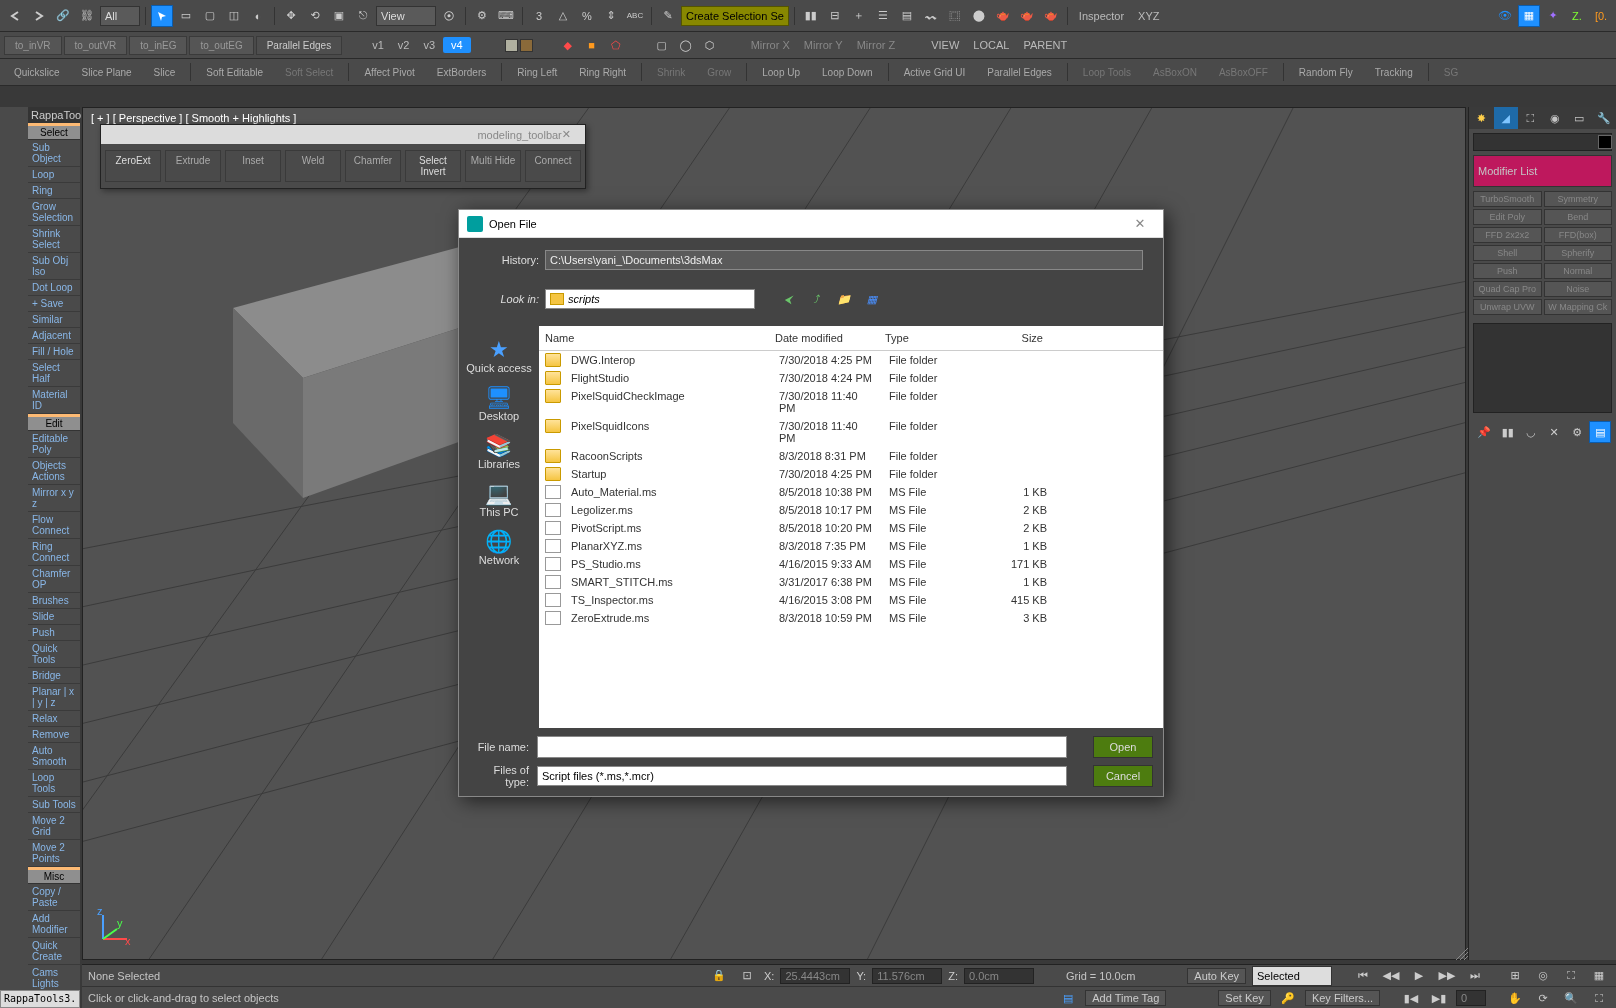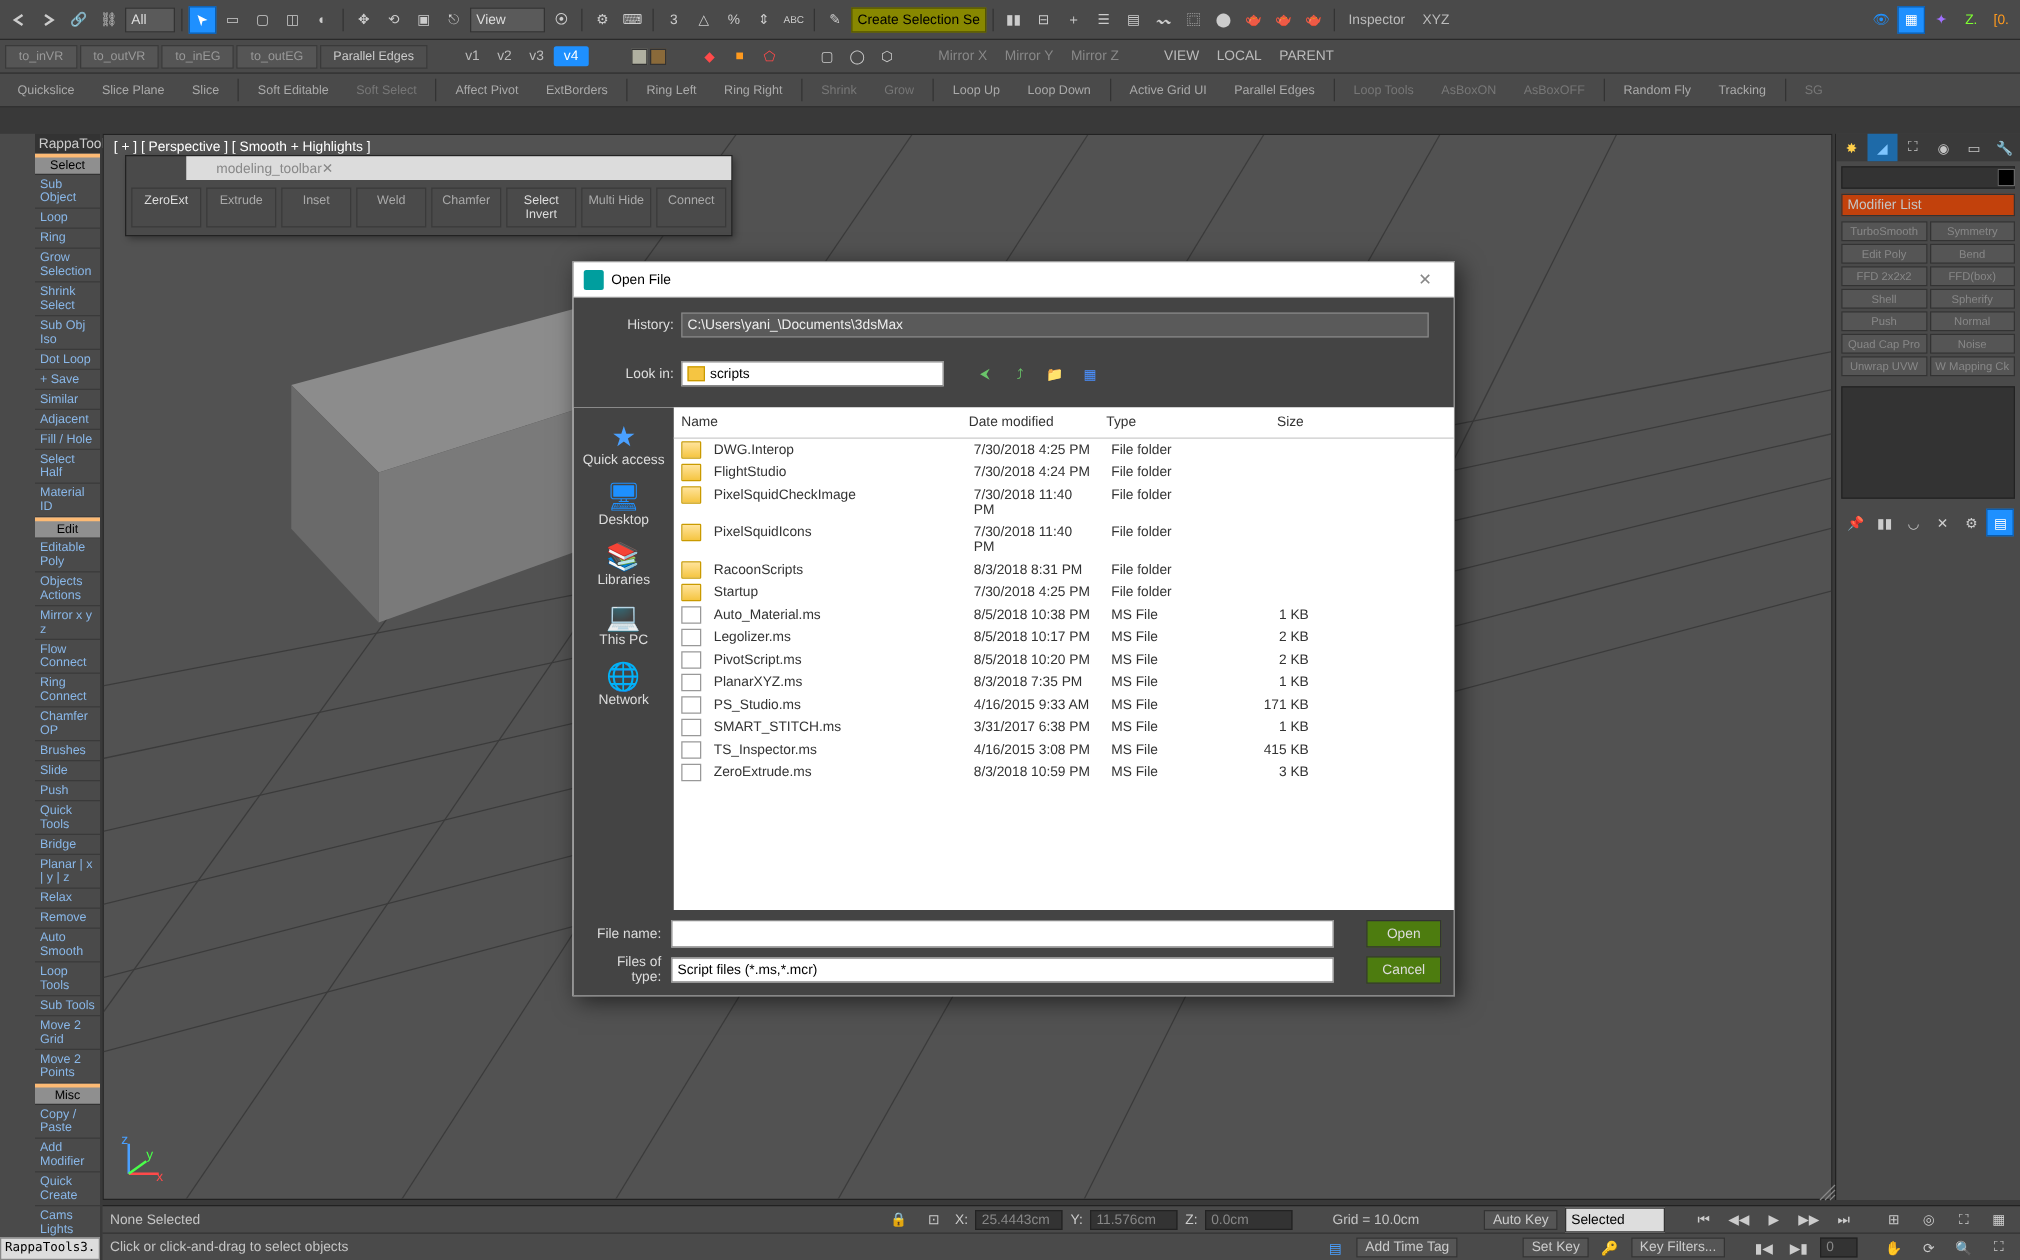--- a/index.html
+++ b/index.html
@@ -30,44 +30,44 @@
 .rappa .rt-btn { color:#89b7e8; padding:2px 4px; font-size:10px; border-bottom:1px solid #3a3a3a; cursor:pointer; }
 
 
 .viewport { position:absolute; left:82px; top:107px; right:150px; bottom:48px; background:#525252; overflow:hidden; border:1px solid #222; }
 .vp-header { position:absolute; left:2px; top:2px; color:#fff; font-size:11px; padding:2px 6px; }
 .grid-svg { position:absolute; inset:0; width:100%; height:100%; }
 .vp-axis { position:absolute; left:12px; bottom:12px; }
 
 
 .float-tb { position:absolute; left:100px; top:124px; width:486px; background:#4a4a4a; border:1px solid #222; box-shadow:2px 2px 6px rgba(0,0,0,.4); }
-.float-tb-hdr { background:#dcdcdc; color:#888; padding:3px 24px; display:flex; justify-content:flex-start; align-items:center;margin-left:48px; }
+.float-tb-hdr { background:#dcdcdc; color:#888; padding:3px 14px; display:flex; justify-content:flex-end; align-items:center; }
 .float-tb-body { display:flex; padding:6px 4px; gap:4px; }
 .ft-btn { flex:1; text-align:center; color:#aaa; padding:4px 2px; border:1px solid #3a3a3a; cursor:pointer; font-size:10px; }
 .ft-btn.bright { color:#ddd; }
 
 
 .cmd-panel { position:absolute; right:0; top:107px; width:148px; bottom:48px; background:#4a4a4a; border-left:1px solid #222; display:flex; flex-direction:column; }
 .cmd-tabs { display:flex; height:22px; background:#3a3a3a; }
 .cmd-tab { flex:1; display:flex; align-items:center; justify-content:center; cursor:pointer; }
 .cmd-tab.active { background:#1e6aa8; }
 .cmd-name-field { margin:4px; height:18px; background:#333; border:1px solid #222; }
-.cmd-dd { margin:0 4px 4px; height:18px; background:#c2410c; border:1px solid #333; display:flex; align-items:center; padding:0 4px; }
+.cmd-dd { margin:0 4px 4px; height:32px; background:#be185d; border:1px solid #333; display:flex; align-items:center; padding:0 4px; }
 .mod-grid { display:grid; grid-template-columns:1fr 1fr; gap:2px; margin:0 4px 4px; }
 .mod-btn { background:#555; border:1px solid #333; color:#888; text-align:center; padding:2px 1px; font-size:9px; cursor:pointer; }
 .mod-stack { margin:4px; height:90px; background:#333; border:1px solid #222; }
 .mod-icons { display:flex; justify-content:space-around; margin:4px; }
 
 
 .dialog { position:absolute; left:458px; top:209px; width:706px; height:588px; background:#fff; border:1px solid #888; box-shadow:4px 4px 18px rgba(0,0,0,.6); display:flex; flex-direction:column; color:#000; }
 .dlg-title { background:#fff; display:flex; align-items:center; padding:4px 8px; height:28px; border-bottom:1px solid #ddd; }
 .dlg-title .ico { width:16px; height:16px; background:#009e9e; border-radius:2px; margin-right:6px; }
 .dlg-close { margin-left:auto; width:30px; text-align:center; color:#888; cursor:pointer; font-size:13px; }
 .dlg-top { background:#444; color:#ddd; padding:6px 10px; display:flex; align-items:center; gap:6px; }
-.dlg-top-row2 { margin-top:6px; }
+.dlg-top-row2 { margin-top:6px;font-style:italic; }
 .dlg-field-lbl { width:60px; text-align:right; font-size:11px; }
 .dlg-dd { flex:1; height:20px; background:#fff; border:1px solid #888; display:flex; align-items:center; padding:0 4px; color:#000; }
 .dlg-dd.path { background:#5a5a5a; color:#eee; }
 .dlg-body { flex:1; display:flex; background:#fff; }
 .dlg-places { width:80px; background:#444; display:flex; flex-direction:column; align-items:center; padding-top:8px; gap:4px; }
 .place-item { display:flex; flex-direction:column; align-items:center; color:#ddd; cursor:pointer; padding:4px; }
 .place-item .pic { width:30px; height:24px; display:flex; align-items:center; justify-content:center; font-size:22px; }
 .dlg-list-wrap { flex:1; display:flex; flex-direction:column; }
 .dlg-list-hdr { display:flex; border-bottom:1px solid #ccc; padding:4px 0; }
 .dlg-col { padding:2px 6px; color:#333; font-size:11px; }

